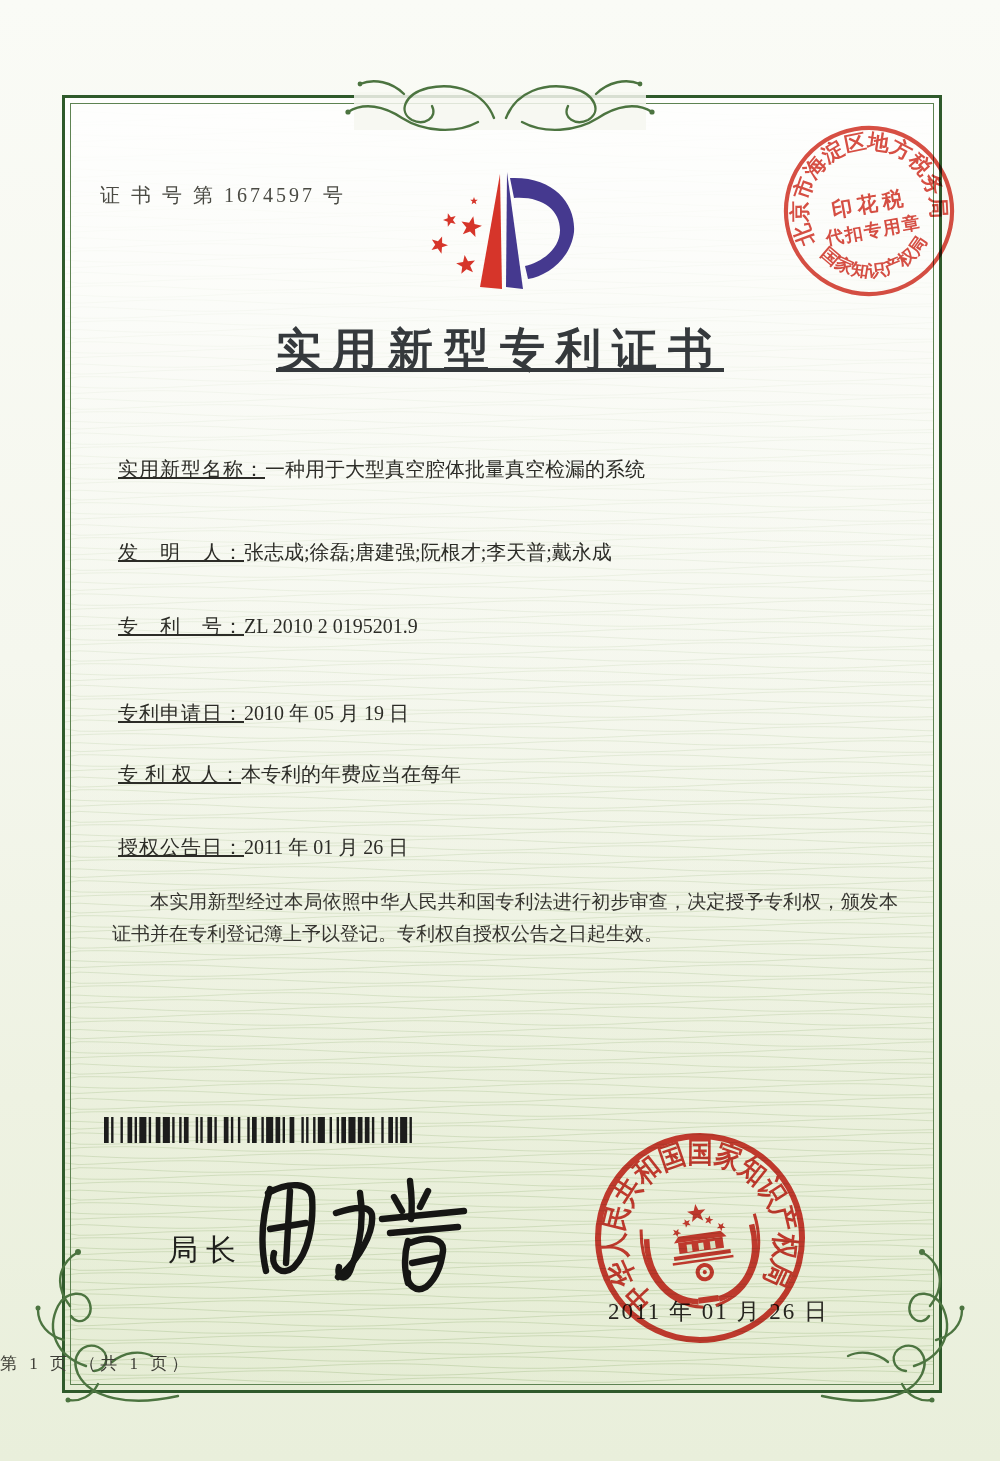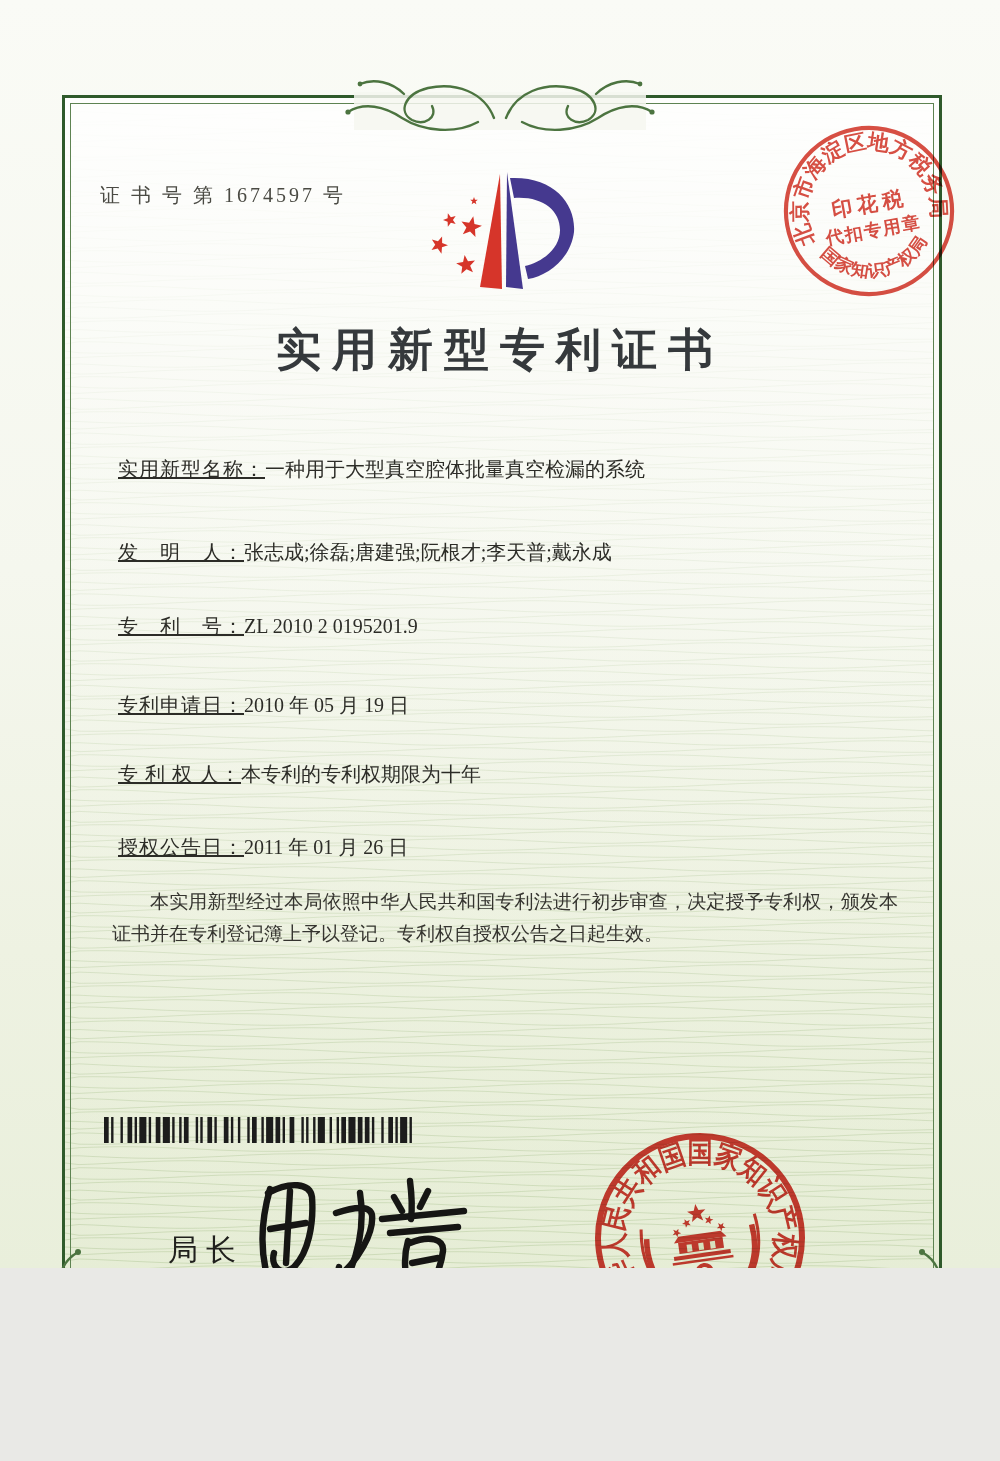--- a/index.html
+++ b/index.html
@@ -1,18 +1,18 @@
 <!DOCTYPE html>
 <html><head>
 <meta charset="utf-8">
 <style>
   html,body{margin:0;padding:0;background:#e9e9e6;}
   .page{
     position:relative;
-    width:1000px;height:1268px;
+    width:1000px;height:1461px;
     margin:0 auto;
     background:linear-gradient(180deg,#fafbf6 0%,#f5f7ee 45%,#eef2e2 75%,#e9efdb 100%);
     font-family:"Liberation Serif","DejaVu Serif",serif;
     color:#2e2d2b;
     overflow:hidden;
   }
   .texture{position:absolute;left:65px;top:98px;width:874px;height:1292px;z-index:1;}
   .inner-tint{
     position:absolute;left:65px;top:98px;width:874px;height:1292px;z-index:1;
     background:linear-gradient(180deg,rgba(255,255,255,.85) 0%,rgba(255,255,255,.35) 22%,rgba(236,242,222,.15) 55%,rgba(222,232,199,.35) 100%);
@@ -40,20 +40,21 @@
   .logo{position:absolute;left:424px;top:146px;width:180px;height:170px;z-index:4;}
   .tax-stamp{
     position:absolute;left:780px;top:122px;width:178px;height:178px;z-index:5;
     transform:rotate(-10deg);mix-blend-mode:multiply;opacity:.95;
   }
   .tax-stamp text{font-family:"Liberation Serif","DejaVu Serif",serif;font-weight:700;fill:#d6453a;}
   .title{
     position:absolute;left:0;right:0;top:320px;z-index:4;margin:0;
     text-align:center;font-size:45px;font-weight:600;letter-spacing:11px;
     color:#35393c;
+    text-decoration:underline;
   }
   .fields{position:absolute;left:118px;top:456px;width:760px;z-index:4;}
   .field-row{position:absolute;left:0;white-space:nowrap;font-size:20px;color:#2c2c27;}
   .field-label{letter-spacing:1px;text-decoration:underline;}
   .legal{
     position:absolute;left:104px;top:878px;width:802px;z-index:4;
     font-size:19px;line-height:31.5px;text-align:justify;color:#35342f;
   }
   .legal p{margin:8px;text-indent:2em;}
   .barcode{position:absolute;left:104px;top:1117px;width:320px;height:26px;z-index:4;}
@@ -340,22 +341,22 @@
     <text x="2" y="0" text-anchor="middle" font-size="21" letter-spacing="5">印花税</text>
     <text x="1" y="26" text-anchor="middle" font-size="18" letter-spacing="1.5">代扣专用章</text>
   </svg>
 
   <h1 class="title">实用新型专利证书</h1>
 
   <div class="fields">
     <div class="field-row" style="top:0px"><span class="field-label">实用新型名称：</span><span class="field-value">一种用于大型真空腔体批量真空检漏的系统</span></div>
     <div class="field-row" style="top:83px"><span class="field-label">发　明　人：</span><span class="field-value">张志成;徐磊;唐建强;阮根才;李天普;戴永成</span></div>
     <div class="field-row" style="top:157px"><span class="field-label">专　利　号：</span><span class="field-value">ZL 2010 2 0195201.9</span></div>
-    <div class="field-row" style="top:236px"><span class="field-label">专利申请日：</span><span class="field-value">2010 年 05 月 19 日</span></div>
-    <div class="field-row" style="top:305px"><span class="field-label">专 利 权 人：</span><span class="field-value">本专利的专利权期限为十年</span></div>
+    <div class="field-row" style="top:244px"><span class="field-label">专利申请日：</span><span class="field-value">2010 年 05 月 19 日</span></div>
+    <div class="field-row" style="top:305px"><span class="field-label">专 利 权 人：</span><span class="field-value">本专利的年费应当在每年</span></div>
     <div class="field-row" style="top:378px"><span class="field-label">授权公告日：</span><span class="field-value">2011 年 01 月 26 日</span></div>
   </div>
 
   <div class="legal">
     <p>本实用新型经过本局依照中华人民共和国专利法进行初步审查，决定授予专利权，颁发本证书并在专利登记簿上予以登记。专利权自授权公告之日起生效。</p>
   </div>
 
   <svg class="barcode" viewBox="0 0 320 26" preserveAspectRatio="none">
     <g id="barcode-bars">
         <rect x="0.0" y="0" width="4.7" height="26" fill="#1c1c1c"></rect>

